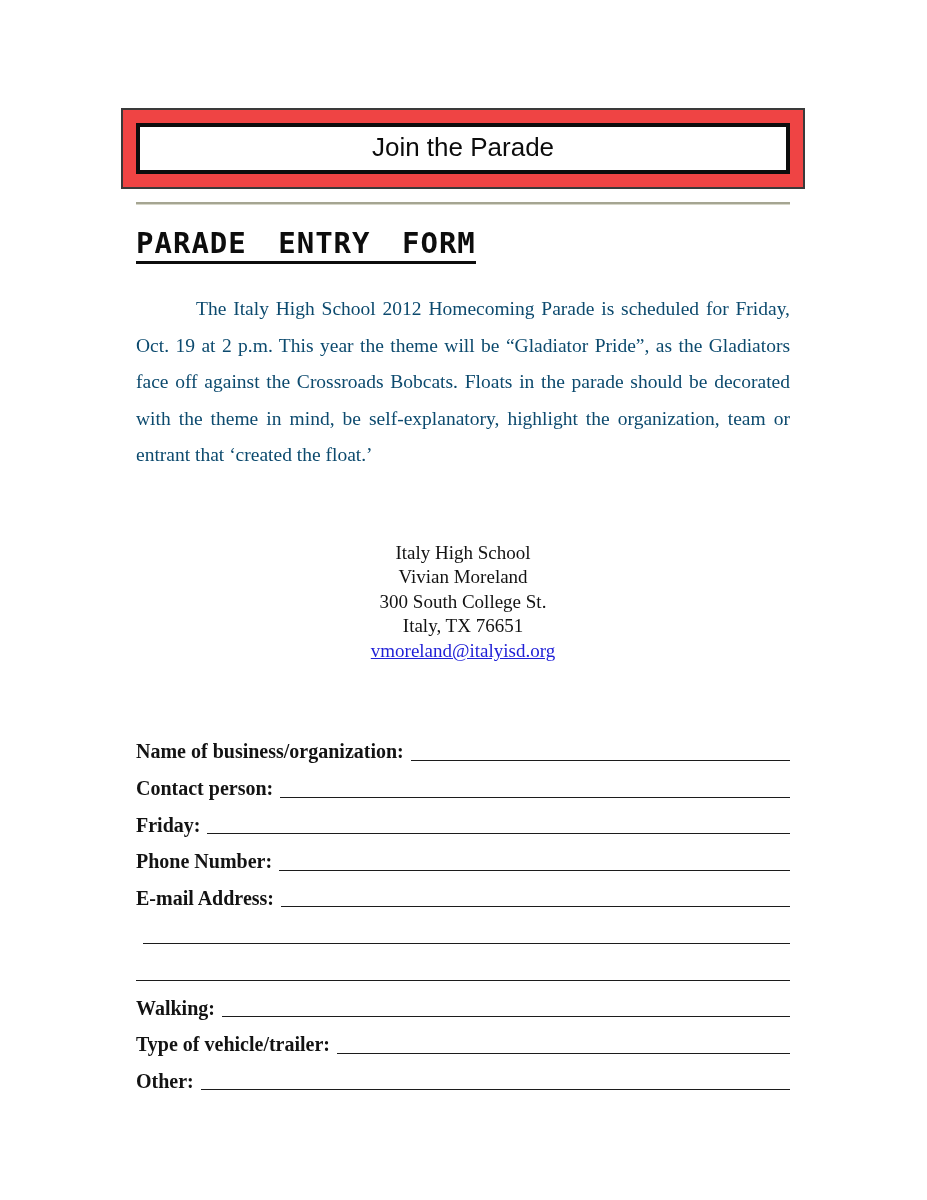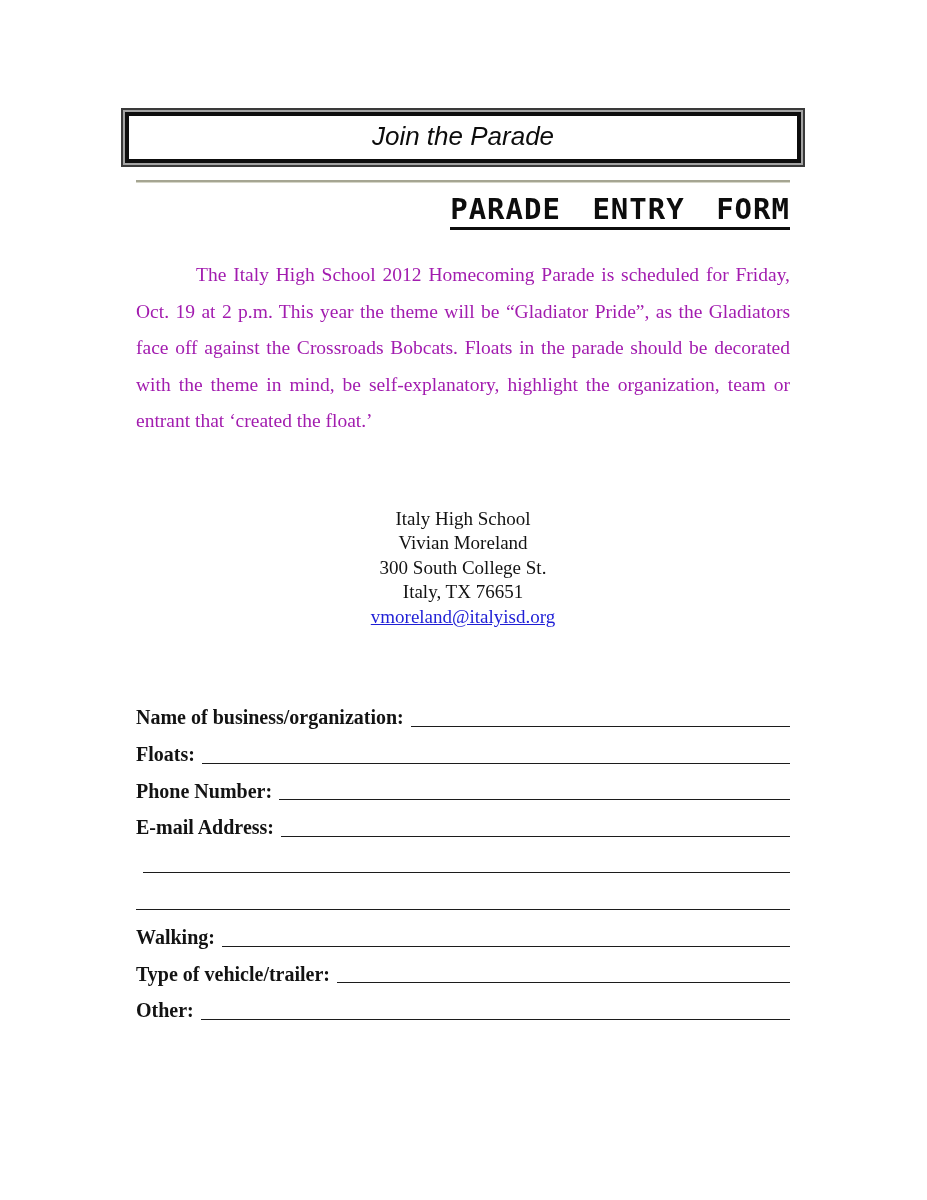--- a/index.html
+++ b/index.html
@@ -17,23 +17,22 @@
     padding: 108px 137px 0 136px;
     font-family: "Liberation Serif", serif;
     color: #141414;
     overflow: hidden;
   }
 
   
   .banner-outer {
     margin: 0 -15px;
     border: 2px solid #3a3a3a;
-    padding: 2px;
-    background: #a3a3a3;
-    font-style: italic;
+    padding: 13px;
+    background: #ef4444;
   }
   .banner-inner {
     border: 4px solid #0d0d0d;
     background: #ffffff;
     text-align: center;
     padding: 5px 0 7px 0;
   }
   .banner-text {
     font-family: "Liberation Sans", sans-serif;
     font-size: 26px;
@@ -43,43 +42,43 @@
   
   .divider {
     margin-top: 13px;
     height: 2px;
     background: #a5a592;
     border-bottom: 1px solid #d6d6c8;
   }
 
   
   .heading-wrap {
-    text-align: right;
-    margin-top: 9px;
+    text-align: left;
+    margin-top: 21px;
   }
   .heading {
     display: inline-block;
     font-family: "DejaVu Sans Mono", monospace;
     font-weight: bold;
     font-size: 29px;
     letter-spacing: 1px;
     word-spacing: 13px;
     color: #0d0d0d;
     border-bottom: 3px solid #0d0d0d;
     padding-bottom: 1px;
   }
 
   
   .intro {
     margin: 27px 0 0 0;
     font-size: 19.5px;
     line-height: 36.6px;
     text-align: justify;
     text-indent: 60px;
-    color: #a21caf;
+    color: #0c4a6e;
   }
 
   
   .contact {
     margin-top: 67px;
     text-align: center;
     font-size: 19px;
     line-height: 24.5px;
     color: #131313;
   }
@@ -144,21 +143,25 @@
       <a href="#">vmoreland@italyisd.org</a>
     </div>
   </div>
 
   <div class="fields">
       <div class="field-row">
         <span class="field-label">Name of business/organization:</span>
         <span class="field-line"></span>
       </div>
       <div class="field-row">
-        <span class="field-label">Floats:</span>
+        <span class="field-label">Contact person:</span>
+        <span class="field-line"></span>
+      </div>
+      <div class="field-row">
+        <span class="field-label">Friday:</span>
         <span class="field-line"></span>
       </div>
       <div class="field-row">
         <span class="field-label">Phone Number:</span>
         <span class="field-line"></span>
       </div>
       <div class="field-row">
         <span class="field-label">E-mail Address:</span>
         <span class="field-line"></span>
       </div>

